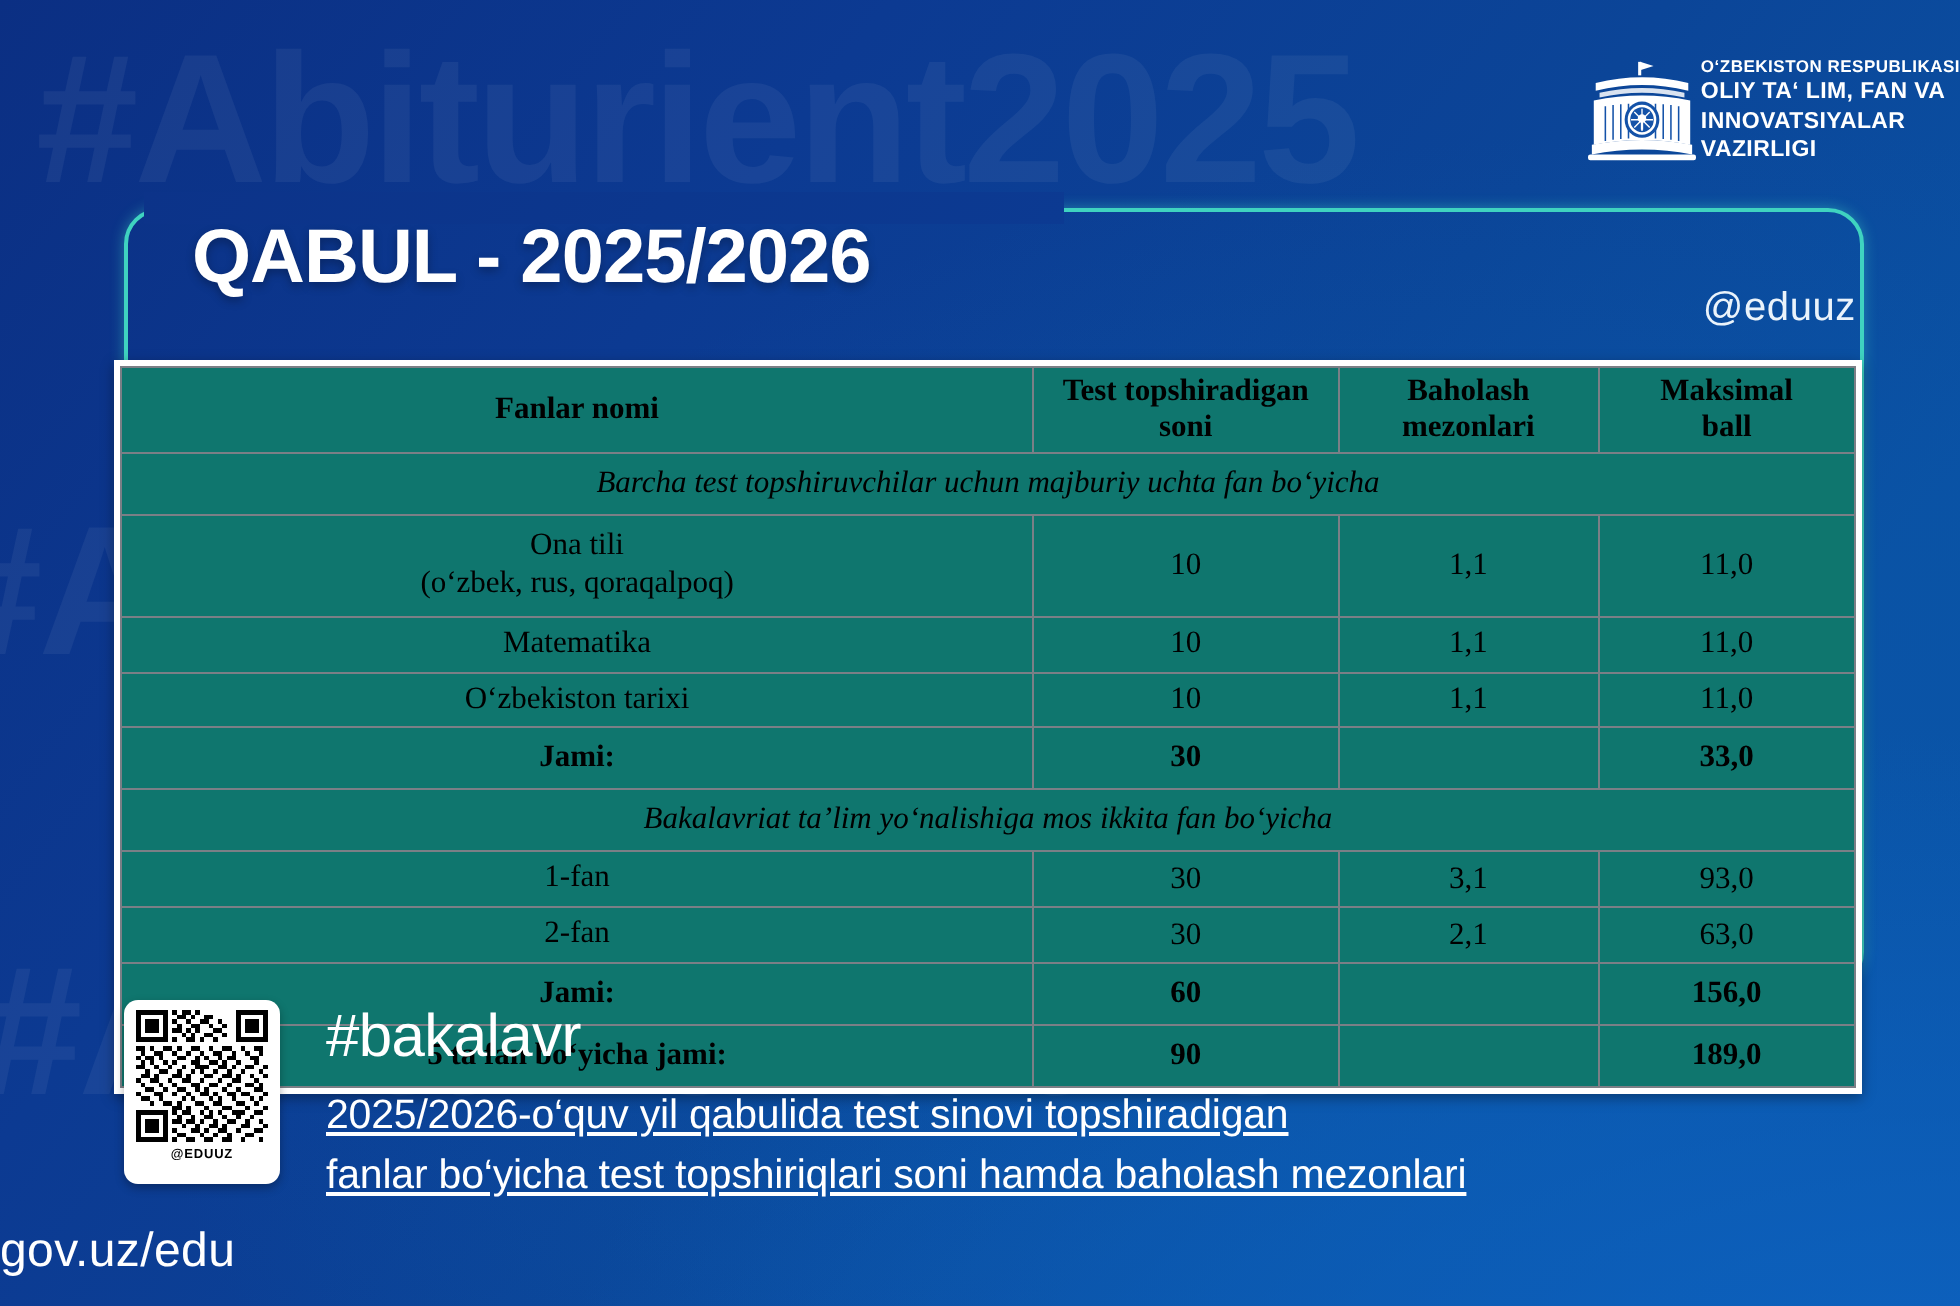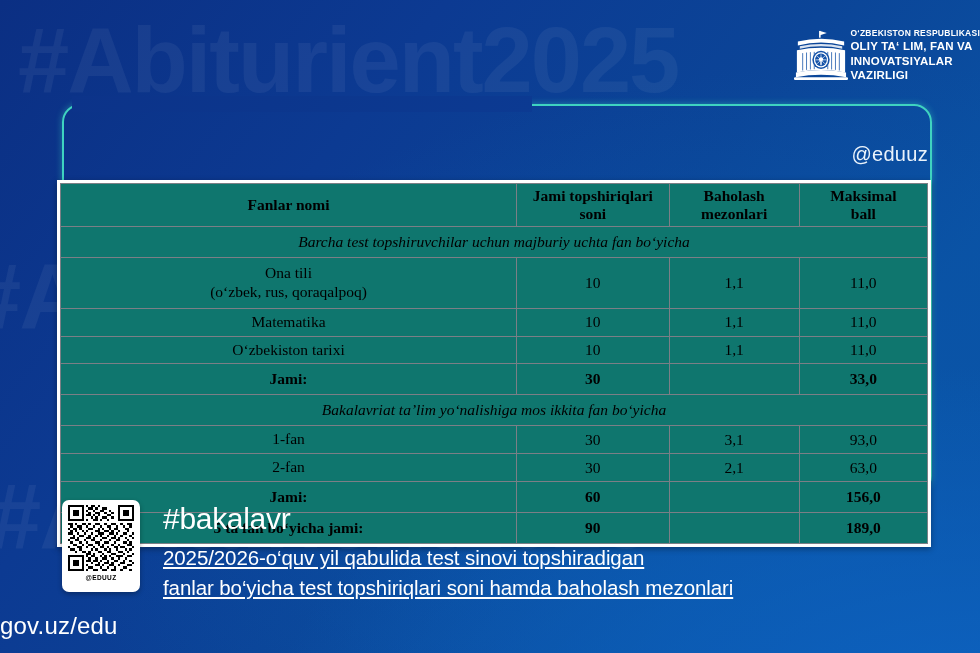--- a/index.html
+++ b/index.html
@@ -165,37 +165,38 @@
     <div class="logo-text">
       <span class="l1">O‘ZBEKISTON RESPUBLIKASI</span>
       <span class="l2">OLIY TA‘ LIM, FAN VA</span>
       <span class="l2">INNOVATSIYALAR</span>
       <span class="l2">VAZIRLIGI</span>
     </div>
   </div>
 
   <div class="frame"></div>
   <div class="title-cut"></div>
+  <div class="title">QABUL - 2025/2026</div>
   <div class="handle">@eduuz</div>
 
   <div class="table-wrap">
     <table>
       <colgroup>
           <col class="c1">
           <col class="c2">
           <col class="c3">
           <col class="c4">
         </colgroup>
       <thead>
         <tr>
           <th>
             <span>Fanlar nomi</span>
           </th>
           <th>
-            <span>Jami topshiriqlari</span><br>
+            <span>Test topshiradigan</span><br>
             <span>soni</span>
           </th>
           <th>
             <span>Baholash</span><br>
             <span>mezonlari</span>
           </th>
           <th>
             <span>Maksimal</span><br>
             <span>ball</span>
           </th>

